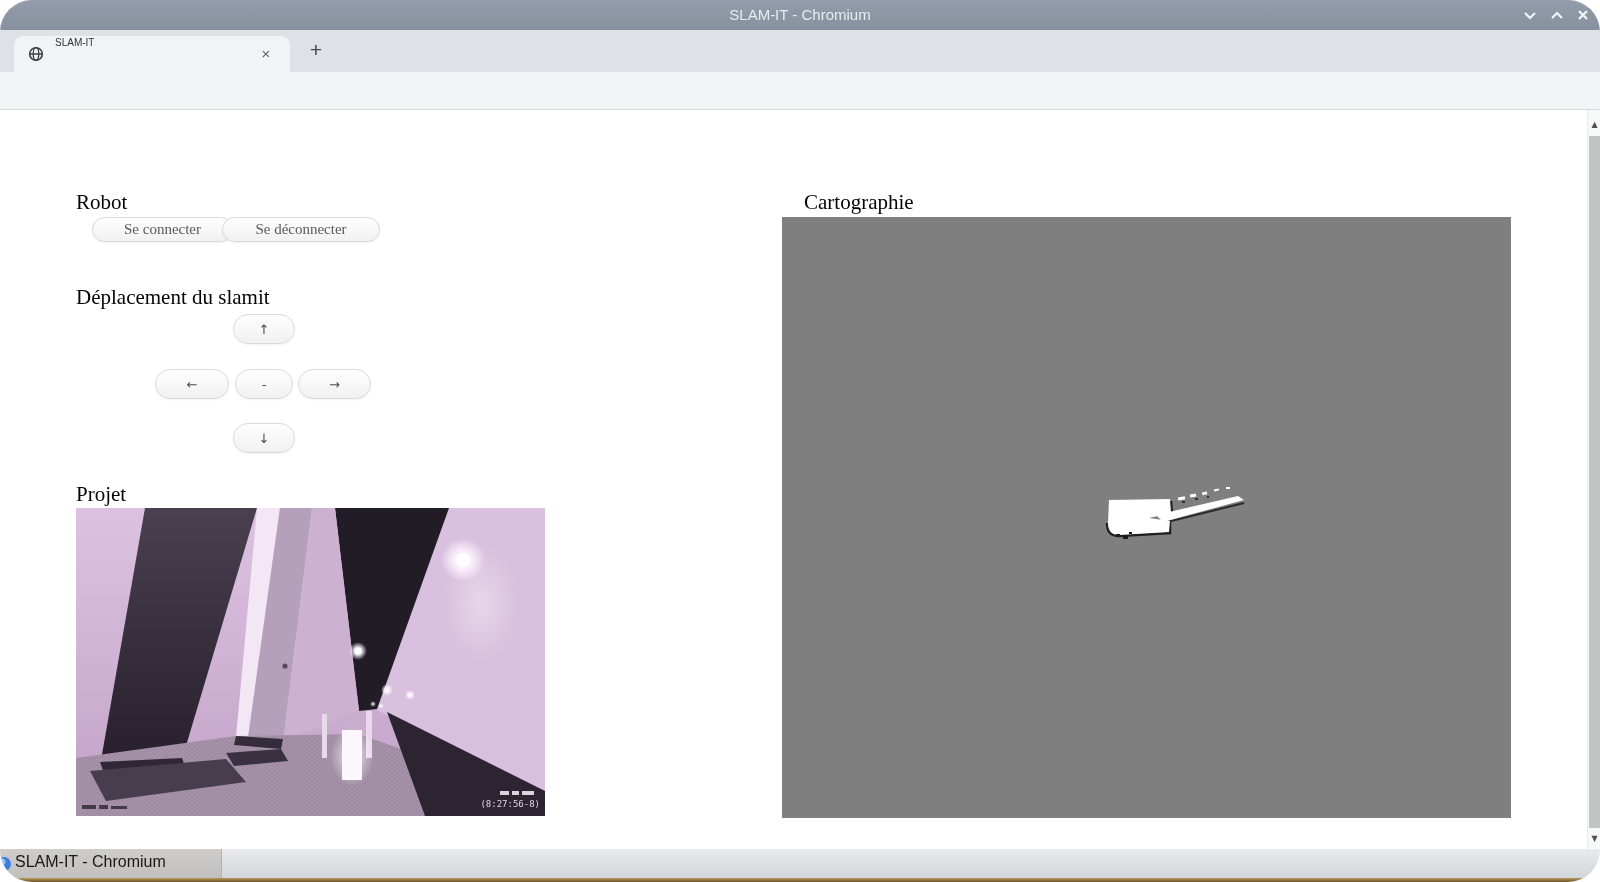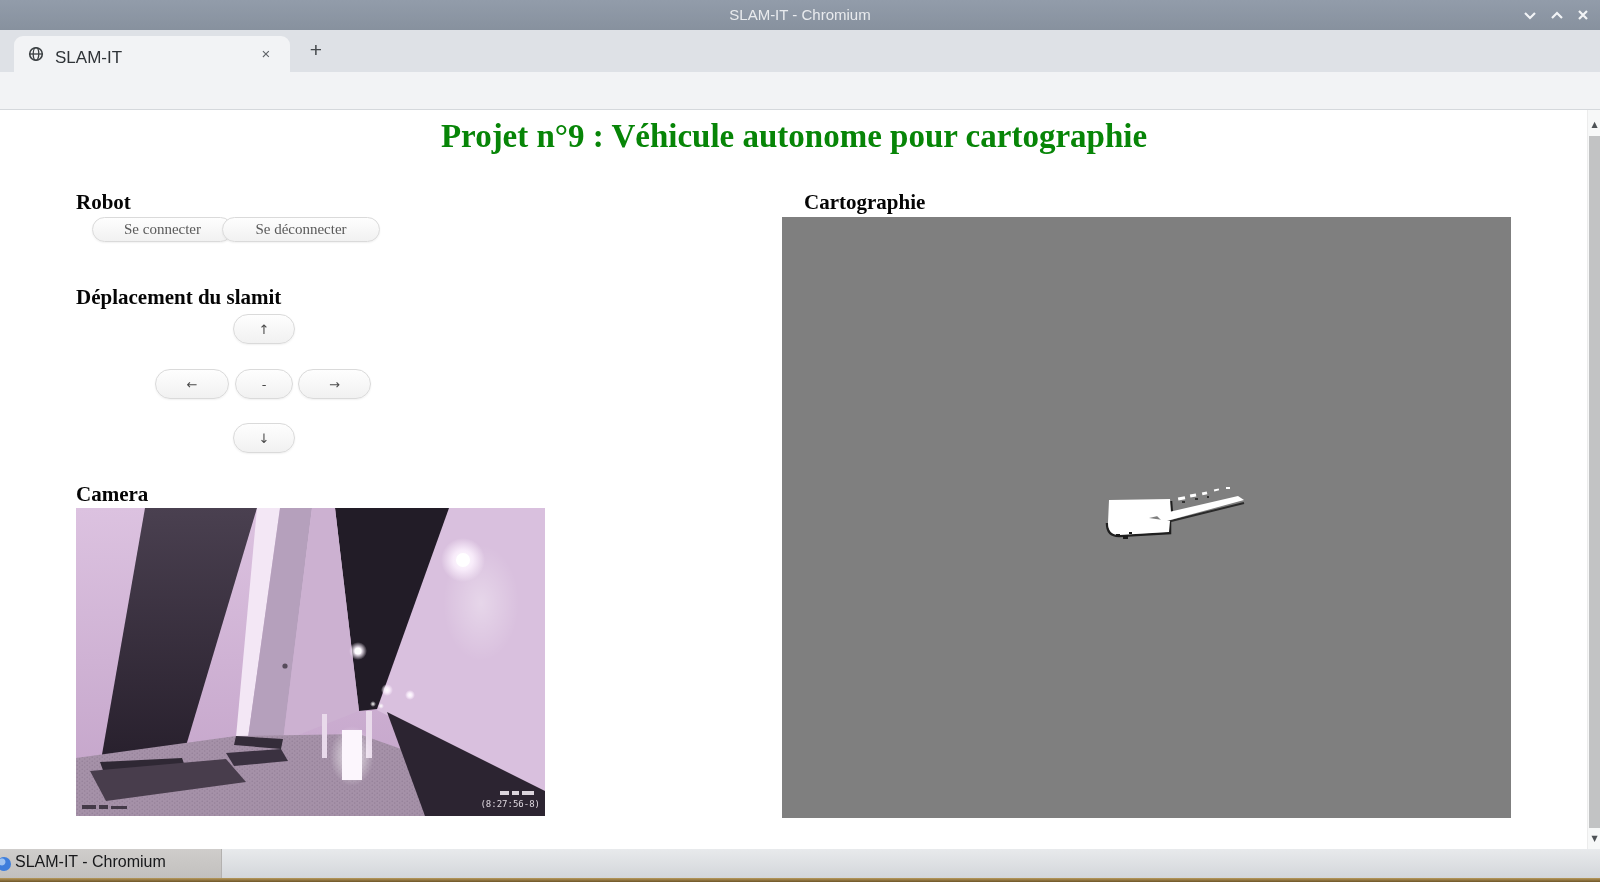--- a/index.html
+++ b/index.html
@@ -1,34 +1,34 @@
 <!DOCTYPE html>
 <html><head>
 <meta charset="utf-8">
 <style>
   * { margin:0; padding:0; box-sizing:border-box; }
   html,body { width:1600px; height:882px; overflow:hidden; }
   body { font-family:"Liberation Sans", sans-serif; }
-  #screen { position:relative; width:1600px; height:882px; background:#fff; overflow:hidden; }
+  #screen { position:relative; width:1600px; height:882px; background:#fff; overflow:hidden;border-radius:32px; }
 
   
   .titlebar { position:absolute; left:0; top:0; width:1600px; height:30px;
     background:linear-gradient(#929caa,#87919e); }
   .win-title { position:absolute; left:0; top:0; width:100%; height:30px; line-height:30px;
     text-align:center; color:#e9ebee; font-size:15px; }
   .win-btn { position:absolute; top:4px; width:22px; height:22px; display:flex;
     align-items:center; justify-content:center; cursor:default; }
   .win-btn svg { display:block; }
 
   
   .tabstrip { position:absolute; left:0; top:30px; width:1600px; height:42px; background:#dee1e6; }
   .tab { position:absolute; left:14px; top:6px; width:276px; height:36px;
     background:#f2f3f5; border-radius:9px 9px 0 0; }
   .tab-favicon { position:absolute; left:14px; top:10px; width:16px; height:16px; }
-  .tab-title { position:absolute; left:41px; top:12px; font-size:17px; color:#2f3337;text-align:right; }
+  .tab-title { position:absolute; left:41px; top:1px; font-size:10px; color:#2f3337;text-align:right; }
   .tab-close { position:absolute; right:14px; top:8px; width:20px; height:20px; text-align:center;
     line-height:19px; color:#5f6368; font-size:15px; border-radius:50%; }
   .newtab-btn { position:absolute; left:302px; top:7px; width:28px; height:28px; text-align:center;
     line-height:26px; font-size:21px; color:#45494d; border-radius:50%; }
 
   
   .toolbar { position:absolute; left:0; top:72px; width:1600px; height:38px; background:#f2f3f5;
     border-bottom:1px solid #d5d8dc; }
   .nav-ico { position:absolute; top:79px; width:24px; height:24px; text-align:center; line-height:24px;
     font-family:"DejaVu Sans", sans-serif; font-size:17px; color:#40444a; }
@@ -41,21 +41,21 @@
   .url-path { color:#82878c; }
   .tool-right { position:absolute; top:80px; }
   .star { font-family:"DejaVu Sans", sans-serif; font-size:18px; color:#5f6368; }
   .dots { font-family:"DejaVu Sans", sans-serif; font-size:17px; color:#4a4e53; }
   .tb-divider { position:absolute; left:1510px; top:80px; width:1px; height:20px; background:#cfd2d6; }
 
   
   .content { position:absolute; left:0; top:110px; width:1600px; height:739px; background:#fff; }
   .page-h1 { position:absolute; left:0; top:8px; width:1588px; text-align:center;
     font-family:"Liberation Serif", serif; font-weight:bold; font-size:33px; color:#078507; }
-  .sec-h { position:absolute; font-family:"Liberation Serif", serif; font-weight:bold;
+  .sec-h { position:absolute; font-family:"Liberation Serif", serif; font-weight:normal;
     font-size:21px; color:#050505; }
   .pill { position:absolute; border:1px solid #dadada; border-radius:15px;
     background:linear-gradient(#fefefe,#f1f1f1); box-shadow:0 1px 2px rgba(0,0,0,.06);
     font-family:"Liberation Serif", serif; font-size:15px; color:#5a5a5a;
     display:flex; align-items:center; justify-content:center; cursor:default; }
   .dpad { font-family:"DejaVu Sans", sans-serif; font-size:13px; color:#4a4a4a; }
   .cam-box { position:absolute; left:76px; top:398px; width:469px; height:308px; }
   .map-box { position:absolute; left:782px; top:107px; width:729px; height:601px; }
   .cam-box svg, .map-box svg { display:block; width:100%; height:100%; }
 
@@ -165,34 +165,33 @@
       <svg width="22" height="22" viewBox="0 0 22 22">
         <circle cx="11" cy="11" r="10" fill="#5f6368"></circle>
         <circle cx="11" cy="8.6" r="3.4" fill="#eef0f2"></circle>
         <path d="M4.5 17.5 C6 13.8 16 13.8 17.5 17.5 A10 10 0 0 1 4.5 17.5 Z" fill="#eef0f2"></path>
       </svg>
     </div>
     <div class="dots" style="left:1570px;position:absolute;top:81px;">⋮</div>
   </div>
 
   <div class="content">
-    <h1 class="page-h1">Projet n°9 : Véhicule autonome pour cartographie</h1>
 
     <div class="sec-h" style="left:76px;top:80px;">Robot</div>
     <button class="pill" style="left:92px;top:107px;width:141px;height:25px;">Se connecter</button>
     <button class="pill" style="left:222px;top:107px;width:158px;height:25px;">Se déconnecter</button>
 
     <div class="sec-h" style="left:76px;top:175px;">Déplacement du slamit</div>
     <button class="pill dpad" style="left:233px;top:204px;width:62px;height:30px;">↑</button>
     <button class="pill dpad" style="left:155px;top:259px;width:74px;height:30px;">←</button>
     <button class="pill dpad" style="left:235px;top:259px;width:58px;height:30px;">-</button>
     <button class="pill dpad" style="left:298px;top:259px;width:73px;height:30px;">→</button>
     <button class="pill dpad" style="left:233px;top:313px;width:62px;height:30px;">↓</button>
 
-    <div class="sec-h" style="left:76px;top:372px;">Camera</div>
+    <div class="sec-h" style="left:76px;top:372px;">Projet</div>
 
     <div class="cam-box">
       <svg viewBox="0 0 469 308" preserveAspectRatio="none">
         <defs>
           <linearGradient id="bgG" x1="0" y1="0" x2="0" y2="1">
             <stop offset="0" stop-color="#dcc2e0"></stop>
               <stop offset="1" stop-color="#c2a2c8"></stop>
           </linearGradient>
           <linearGradient id="lwall" x1="0" y1="0" x2="0" y2="1">
             <stop offset="0" stop-color="#4a4050"></stop>

